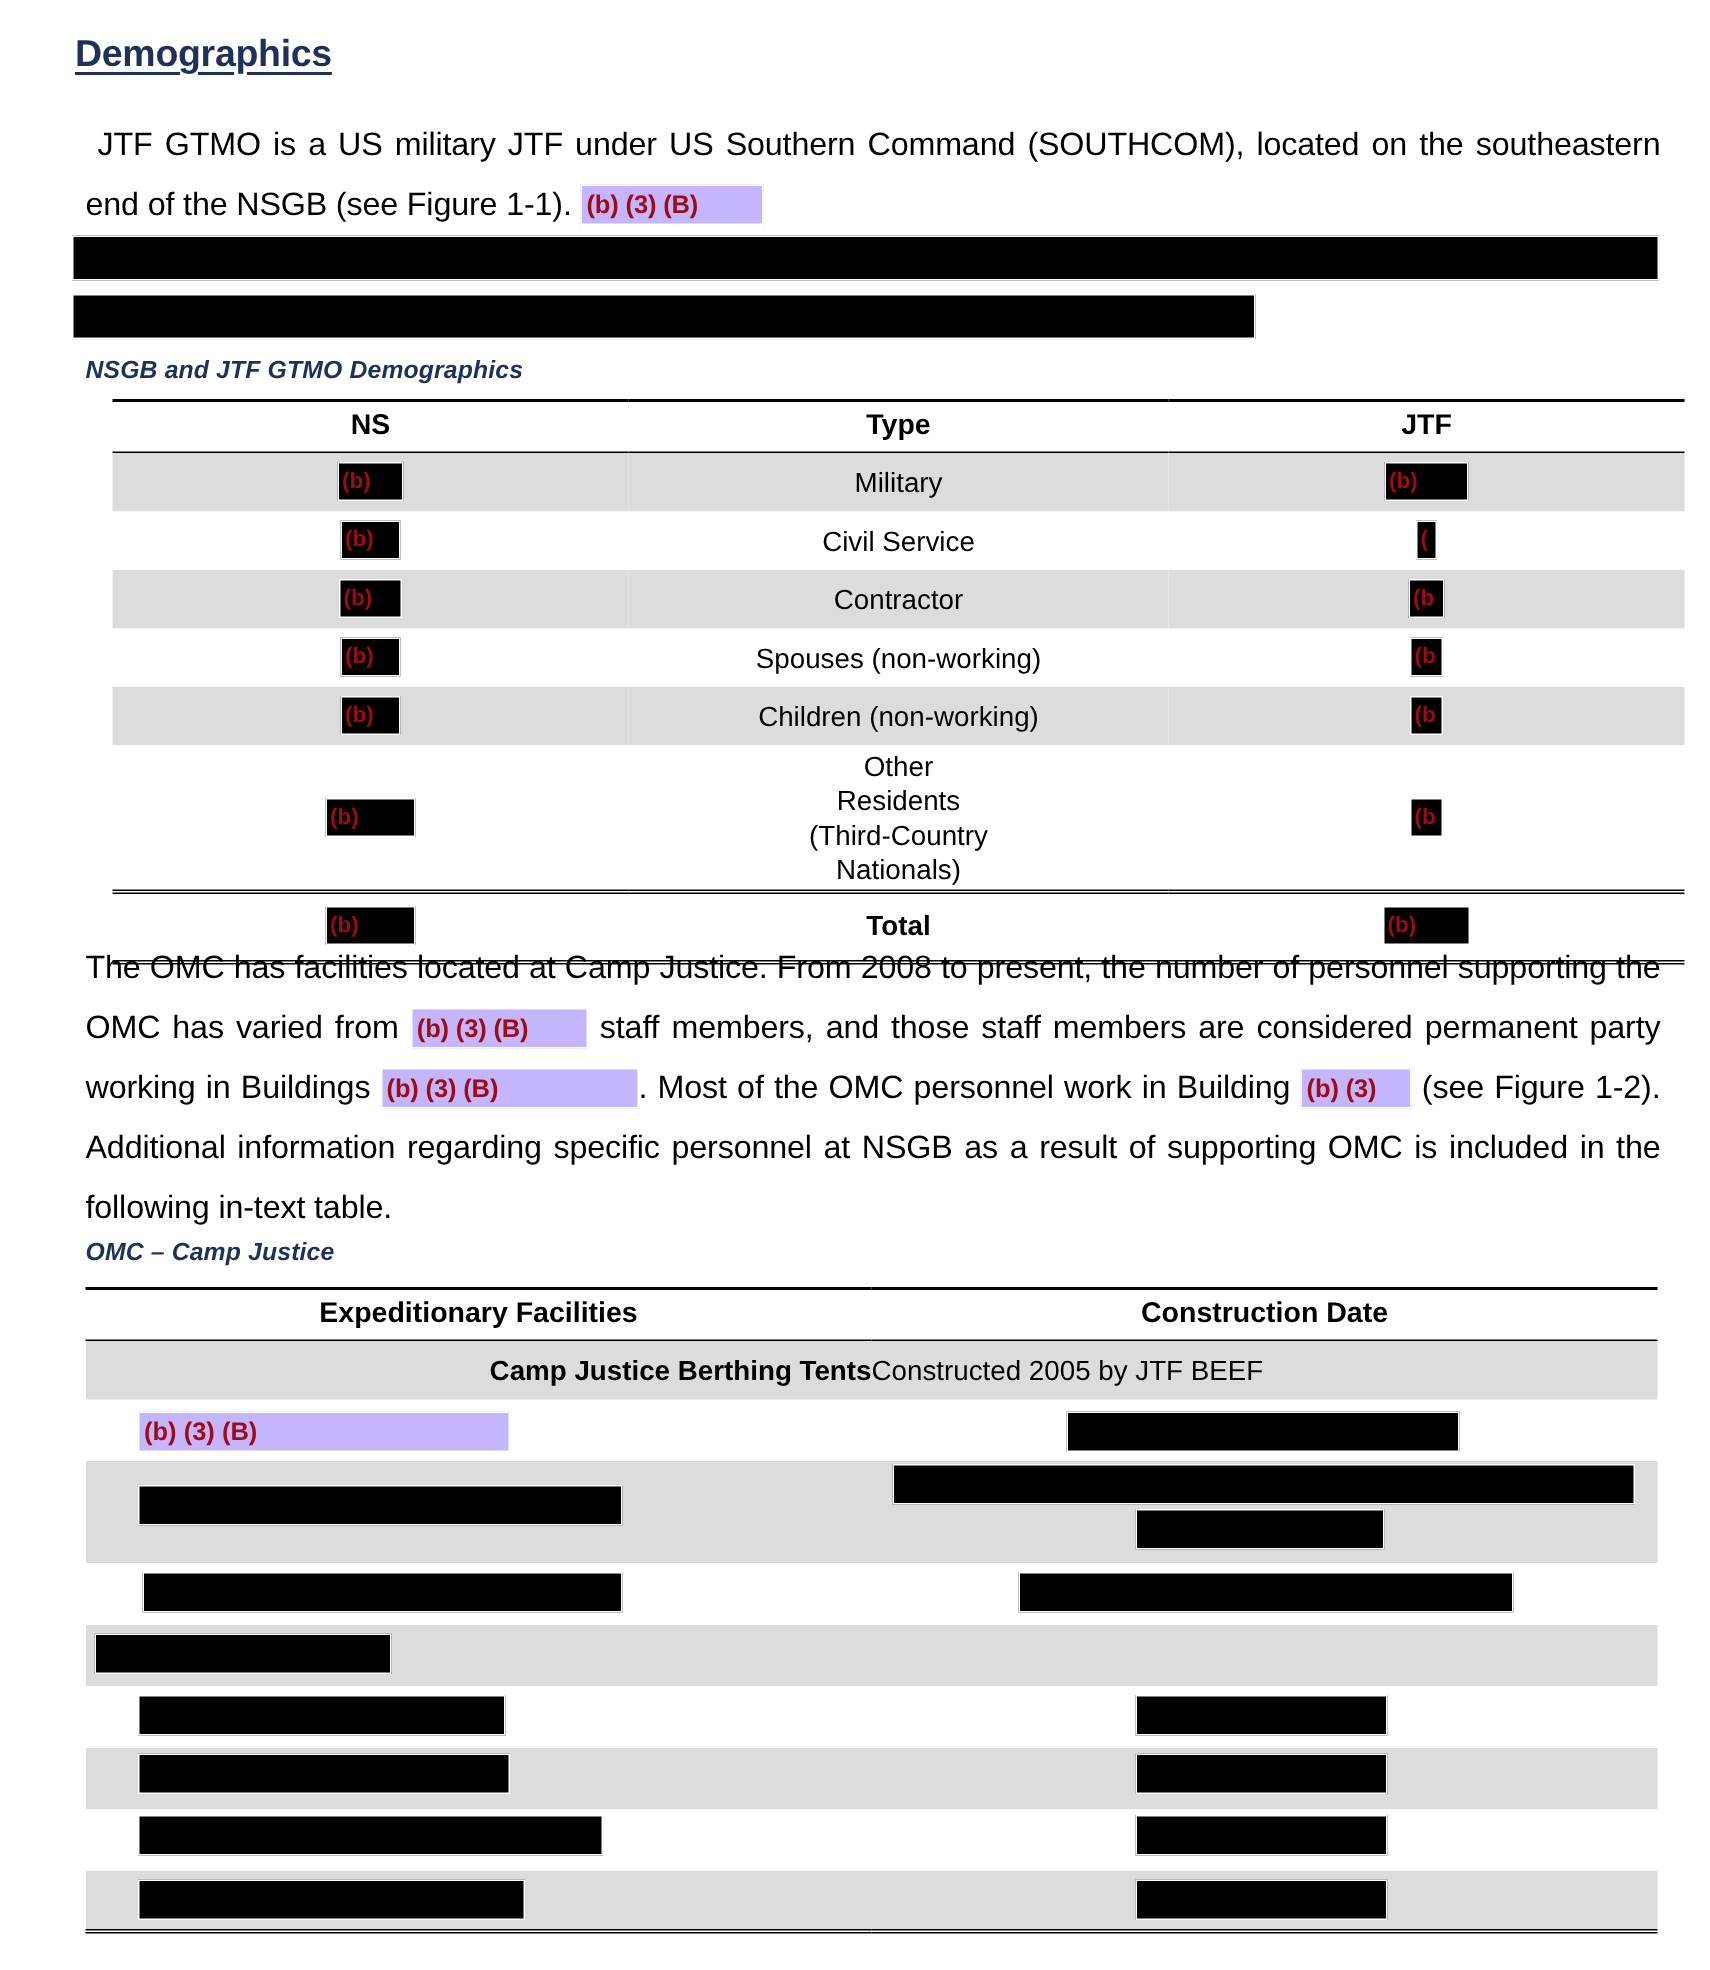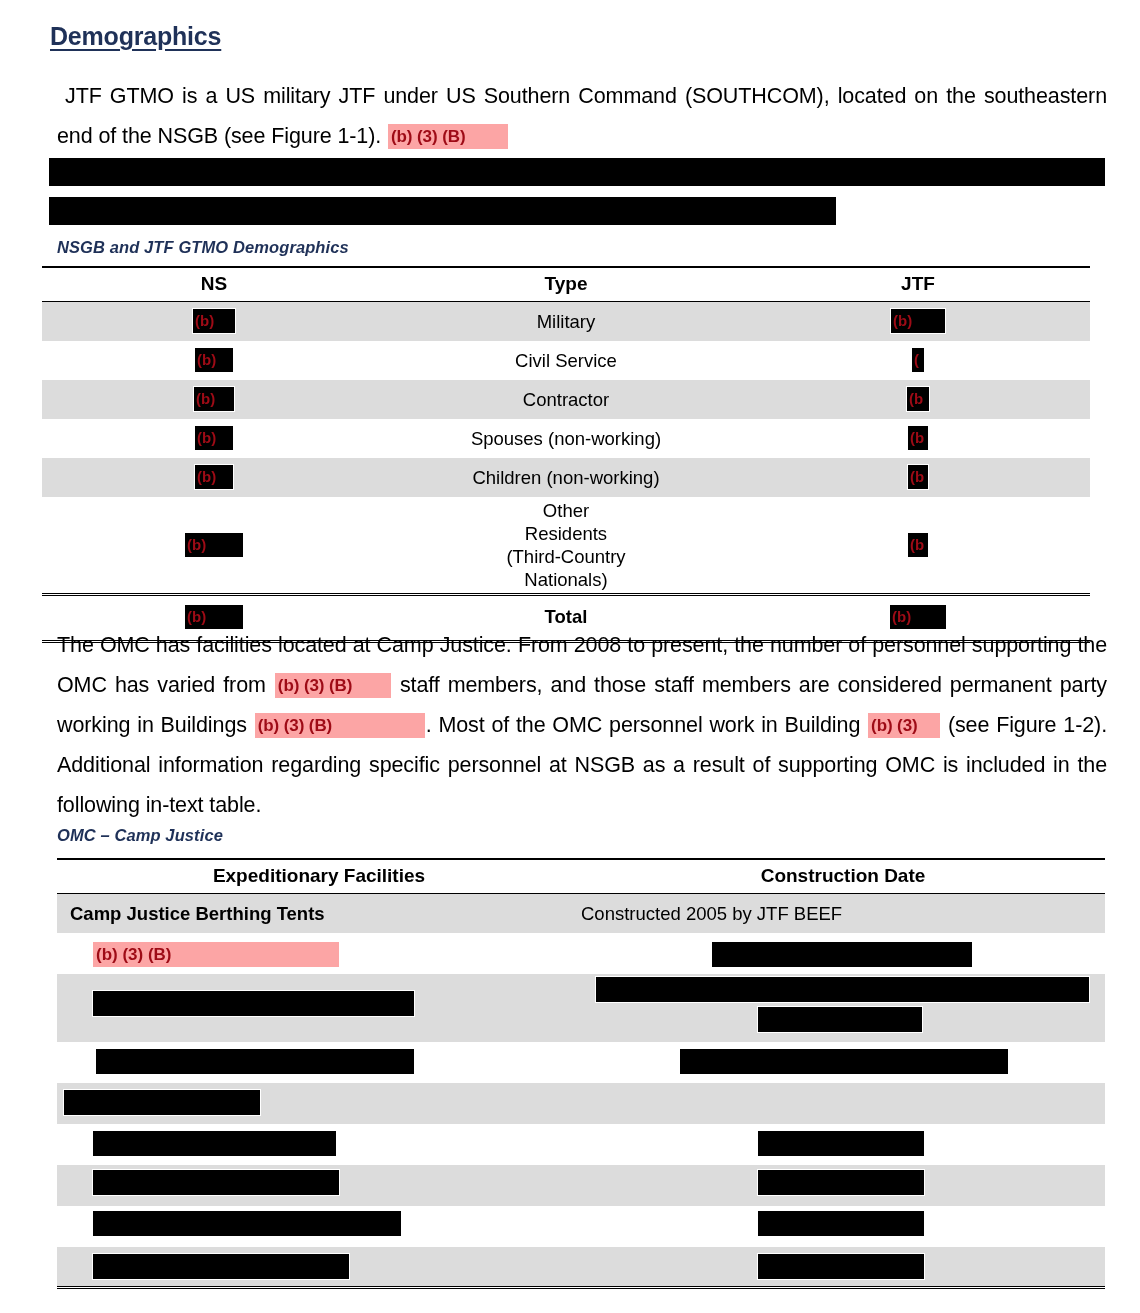--- a/index.html
+++ b/index.html
@@ -48,21 +48,21 @@
     color: #000;
     letter-spacing: -0.1px;
   }
   .para.p1 { top: 76px; }
   .para.p2 { top: 625px; }
   .para .indent { display: inline-block; width: 8px; }
 
   
   .redact {
     display: inline-block;
-    background: #fca5a5;
+    background: #c4b5fd;
     color: #9e0b16;
     font-weight: bold;
     vertical-align: middle;
     text-align: left;
     white-space: nowrap;
     overflow: hidden;
     border: 1px solid #ffffff;
     line-height: 1;
   }
   
@@ -94,21 +94,21 @@
   }
   #caption-demographics { top: 238px; }
   #caption-omc { top: 826px; }
 
   
   .doc-table {
     position: absolute;
     border-collapse: collapse;
     table-layout: fixed;
   }
-  #table-demographics { left: 42px; top: 266px; width: 1048px; }
+  #table-demographics { left: 75px; top: 266px; width: 1048px; }
   #table-omc         { left: 57px; top: 858px; width: 1048px; }
 
   .doc-table td, .doc-table th { padding: 0; }
 
   
   .doc-table thead th {
     font-size: 19px;
     font-weight: bold;
     text-align: center;
     padding: 5px 0 6px 0;
@@ -253,21 +253,21 @@
     </colgroup>
     <thead>
       <tr>
         <th class="hdr-band-top hdr-band-bot">Expeditionary Facilities</th>
         <th class="hdr-band-top hdr-band-bot">Construction Date</th>
       </tr>
     </thead>
     <tbody id="omc-body">
         <tr class="shade">
           <td colspan="2" class="cellbox" style="height: 39px; position: relative;">
-            <div class="omc-left-text" style="position: absolute; left: 0px; top: 9px; width: 524px;">Camp Justice Berthing Tents</div>
+            <div class="omc-left-text" style="position: absolute; left: 0px; top: 9px; width: 524px; text-align: right;">Camp Justice Berthing Tents</div>
             <div class="omc-right-text" style="position: absolute; left: 524px; top: 9px; width: 524px;">Constructed 2005 by JTF BEEF</div>
           </td>
         </tr>
         <tr class="plain">
           <td colspan="2" class="cellbox" style="height: 41px; position: relative;">
             <span class="redact" style="position: absolute; left: 35px; top: 8px; width: 248px; height: 27px; font-size: 17px; padding: 4px 0px 0px 3px;">(b) (3) (B)</span>
             <div class="blackbar" style="left: 654px; top: 8px; width: 262px; height: 27px;"></div>
           </td>
         </tr>
         <tr class="shade">

